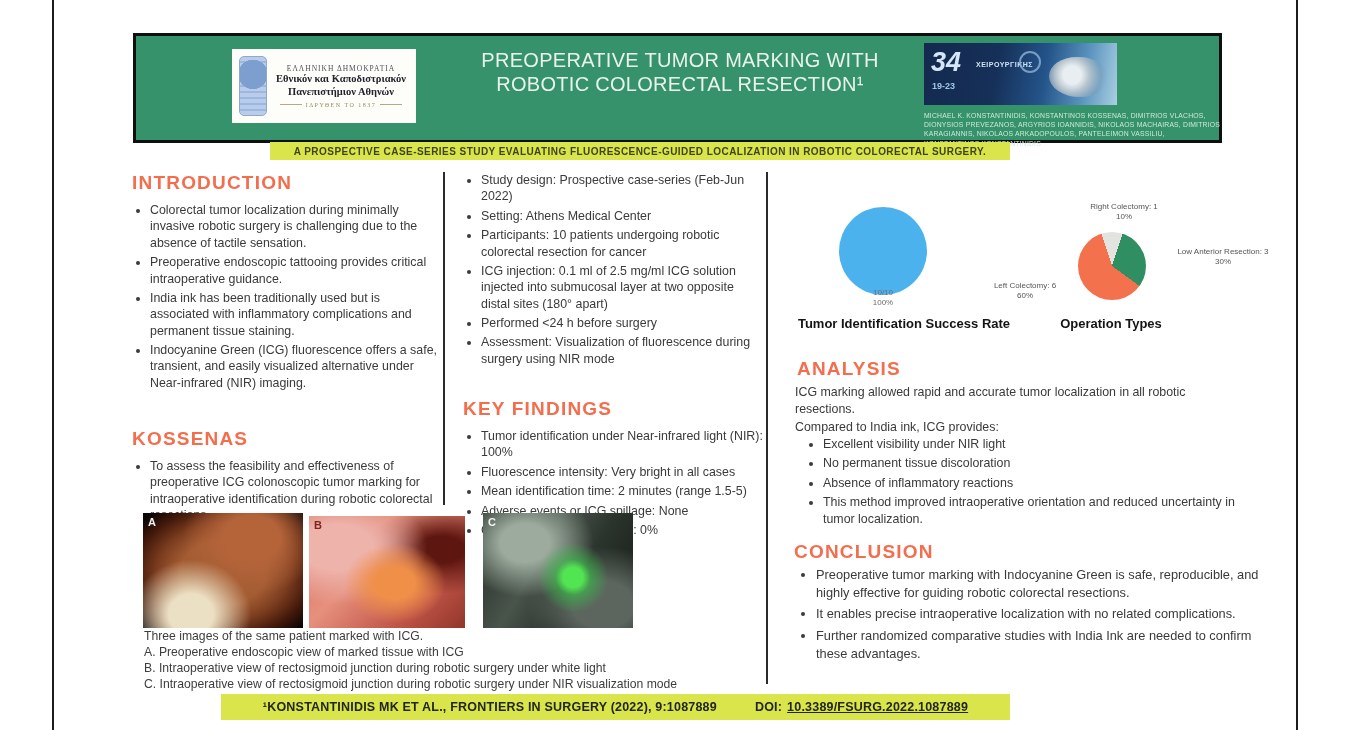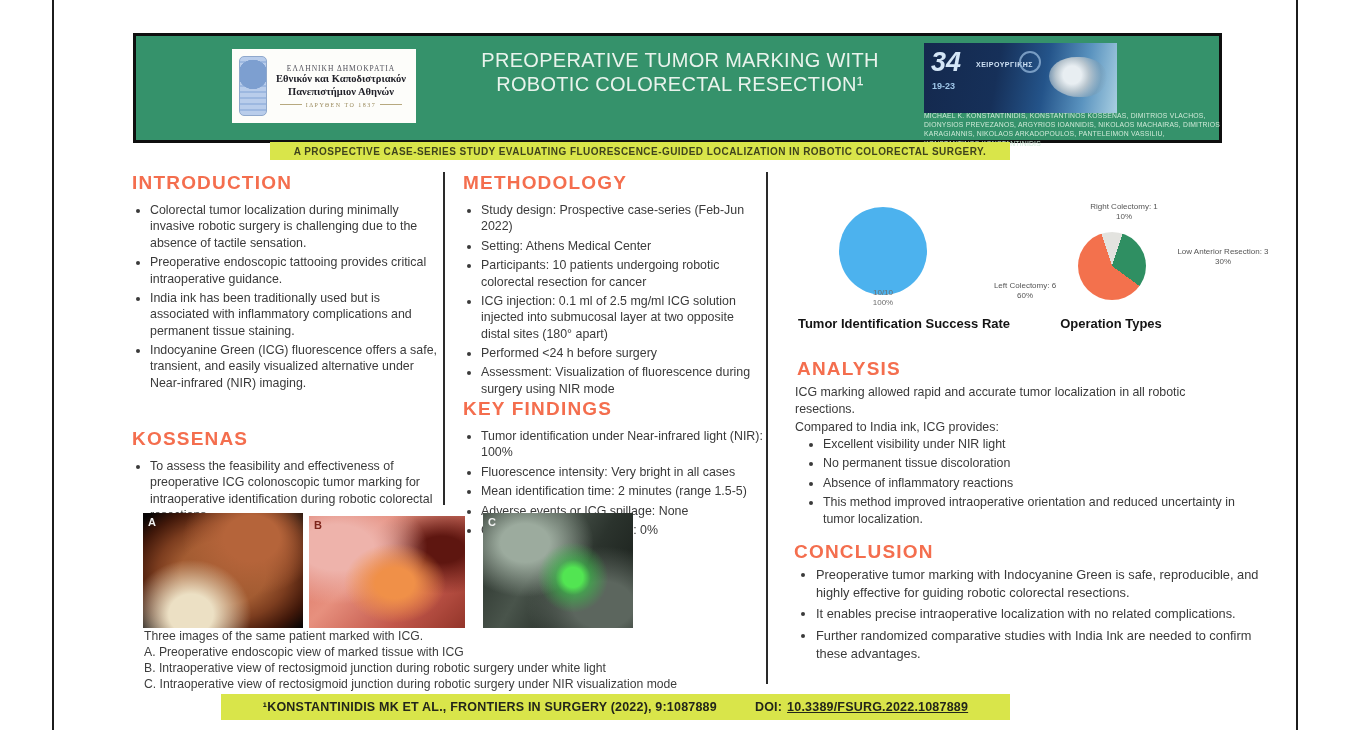--- a/index.html
+++ b/index.html
@@ -20,21 +20,21 @@
             repeating-linear-gradient(180deg,#b9cdeb 0 4px,#9db8e0 4px 6px);
           border:1px solid #8fa8cc;}
   .uni-text{flex:1;text-align:center;font-family:"Liberation Serif", serif;}
   .uni-l1{font-size:7.5px;letter-spacing:1px;color:#50505a;}
   .uni-l2,.uni-l3{font-size:10.5px;font-weight:bold;color:#23232b;line-height:1.2;}
   .uni-l4{font-size:6px;letter-spacing:1.5px;color:#9a8a5c;margin-top:3px;
           display:flex;align-items:center;justify-content:center;gap:4px;}
   .uni-l4 i{display:block;width:22px;height:1px;background:#b7a97f;}
   .main-title{position:absolute;left:308px;top:13px;width:472px;text-align:center;
               color:#e9f3ec;font-size:20px;line-height:1.18;font-weight:500;letter-spacing:0.3px;}
-  .conf-banner{position:absolute;left:788px;top:7px;width:193px;height:70px;overflow:hidden;
+  .conf-banner{position:absolute;left:788px;top:7px;width:193px;height:62px;overflow:hidden;
                background:linear-gradient(100deg,#14294e 0%,#163059 38%,#24548a 62%,#5a93bf 82%,#a9cfe2 100%);}
   .conf-num{position:absolute;left:7px;top:6px;font-size:27px;font-weight:bold;font-style:italic;
             color:#d4e6f7;line-height:1;}
   .conf-congress{position:absolute;left:52px;top:18px;font-size:7px;font-weight:bold;
                  color:#cfe2f5;letter-spacing:0.5px;}
   .conf-dates{position:absolute;left:8px;top:38px;font-size:9px;font-weight:bold;color:#9fc6e8;}
   .conf-hand{position:absolute;right:10px;top:14px;width:58px;height:40px;border-radius:50% 50% 45% 55%;
              background:radial-gradient(circle at 40% 45%, #e8eef2 0 22%, #b9c6cf 40%, rgba(120,150,170,0.35) 70%, transparent 85%);}
   .conf-ring{position:absolute;left:95px;top:8px;width:18px;height:18px;border-radius:50%;
              border:2px solid #8fb2d6;opacity:.8;}
@@ -163,21 +163,20 @@
     </ul>
   </div>
   <div class="section col-objective">
     <h2>KOSSENAS</h2>
     <ul>
       <li>To assess the feasibility and effectiveness of preoperative ICG colonoscopic tumor marking for intraoperative identification during robotic colorectal resections.</li>
     </ul>
   </div>
 
   <div class="section col-method">
-    <h2>METHODOLOGY</h2>
     <ul>
       <li>Study design: Prospective case-series (Feb-Jun 2022)</li>
       <li>Setting: Athens Medical Center</li>
       <li>Participants: 10 patients undergoing robotic colorectal resection for cancer</li>
       <li>ICG injection: 0.1 ml of 2.5 mg/ml ICG solution injected into submucosal layer at two opposite distal sites (180° apart)</li>
       <li>Performed &lt;24 h before surgery</li>
       <li>Assessment: Visualization of fluorescence during surgery using NIR mode</li>
     </ul>
   </div>
   <div class="section col-findings">

